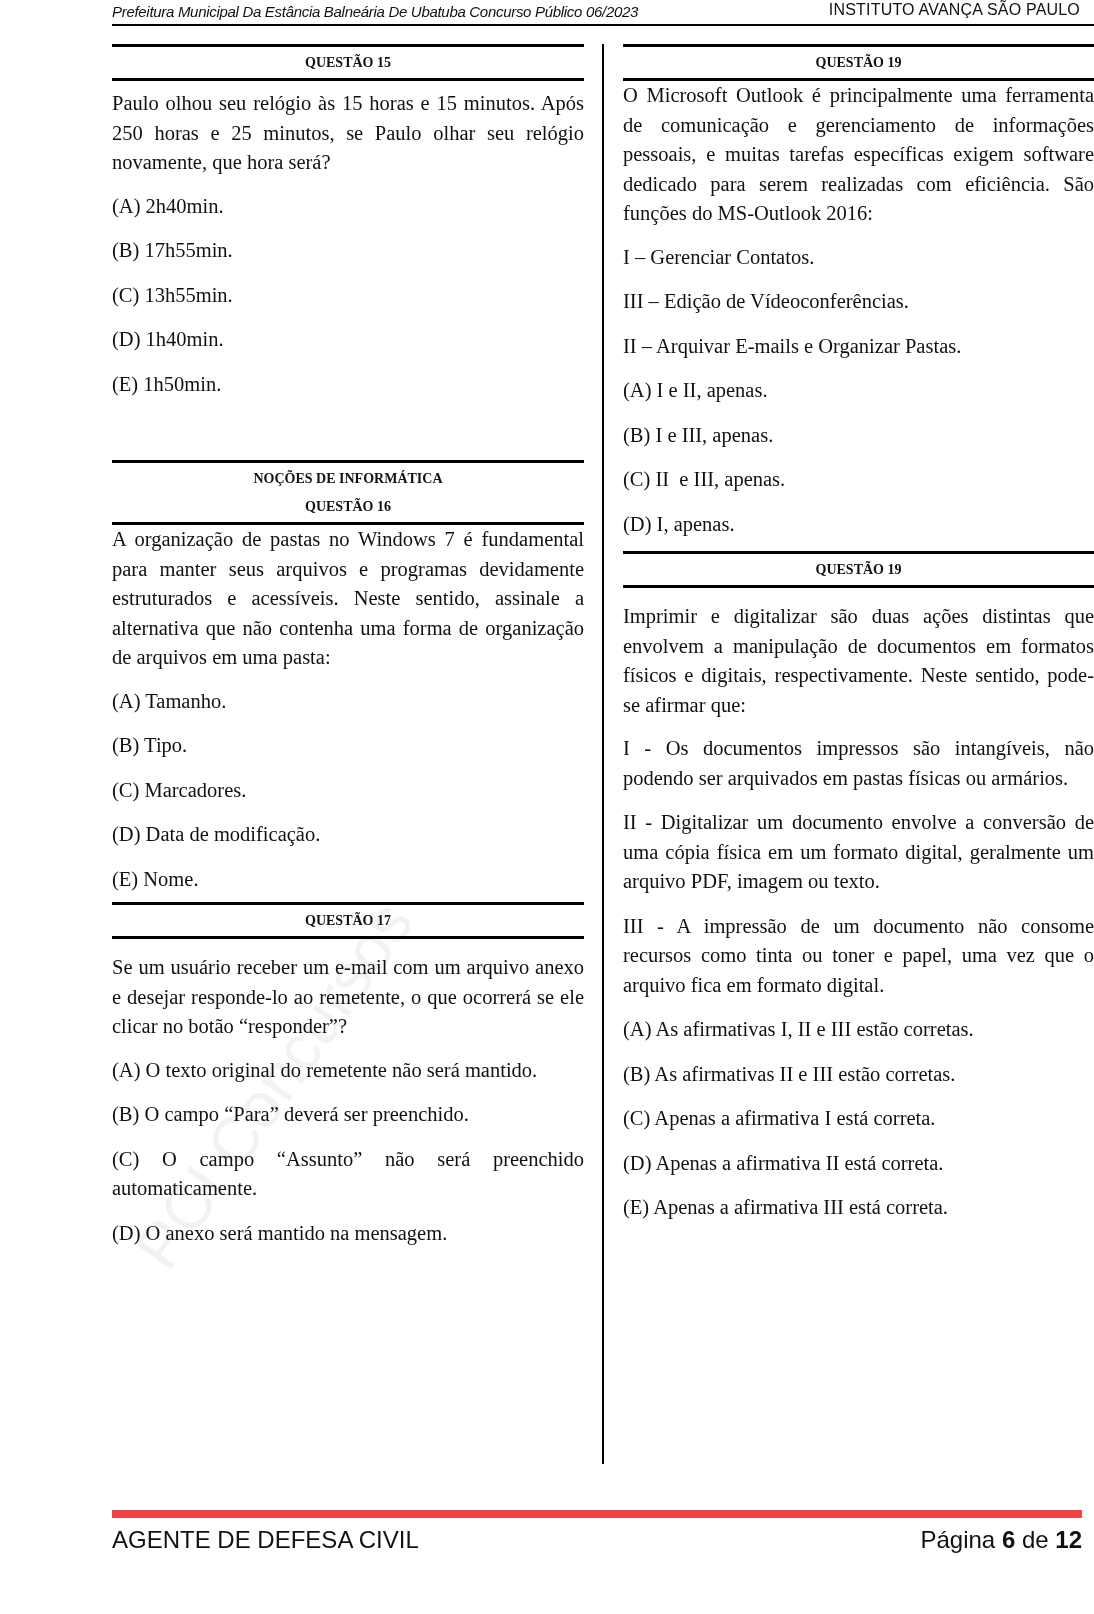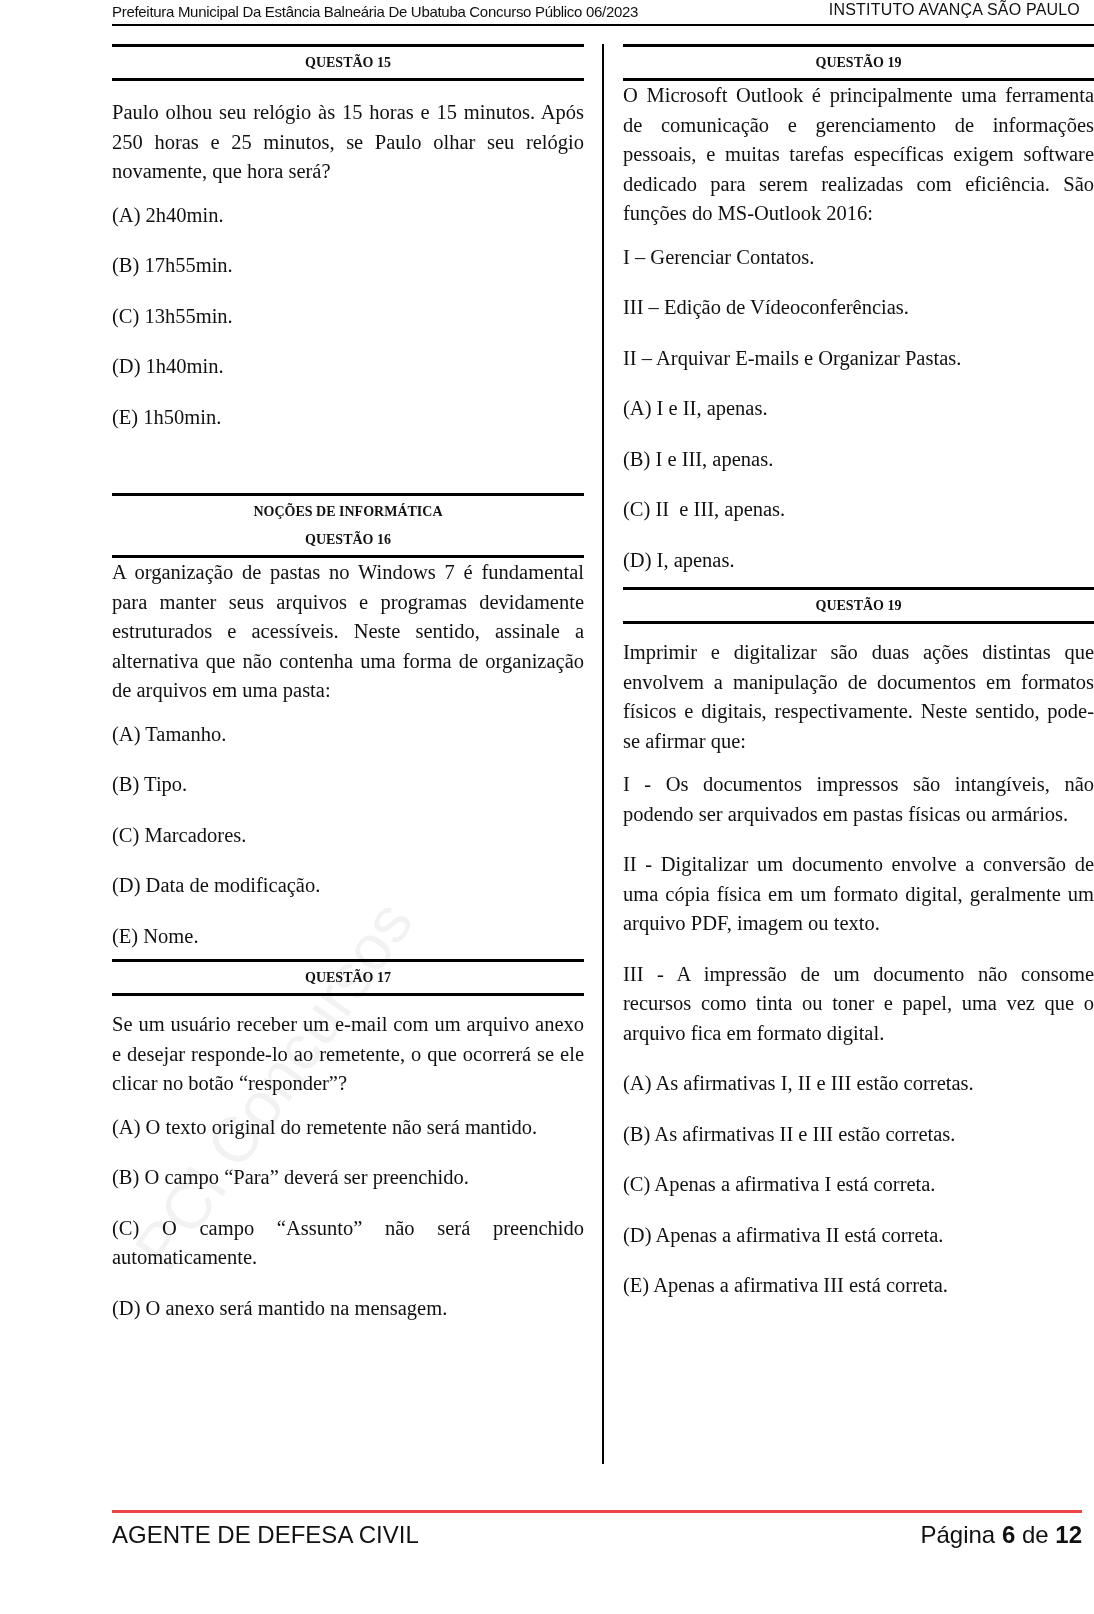--- a/index.html
+++ b/index.html
@@ -1,41 +1,41 @@
 <!DOCTYPE html>
 <html><head>
 <meta charset="utf-8">
 <style>
   html, body { margin: 0; padding: 0; background: #ffffff; }
   body { width: 1094px; height: 1614px; position: relative; overflow: hidden; color: #111; }
   .page { position: absolute; left: 0; top: 0; width: 1094px; height: 1614px; }
 
   .hdr { position: absolute; left: 112px; top: 0; width: 982px; height: 24px; border-bottom: 2px solid #000;
          font-family: "Liberation Sans Narrow", "Liberation Sans", sans-serif; }
-  .hdr-left { position: absolute; left: 0; top: 3px; font-size: 15px; letter-spacing: -0.3px; }
+  .hdr-left { position: absolute; left: 0; top: 3px; font-size: 15px; letter-spacing: -0.3px; font-style: italic; }
   .hdr-right { position: absolute; right: 14px; top: 1px; font-size: 16px; letter-spacing: 0.2px; }
 
   .col { position: absolute; font-family: "Liberation Serif", serif; font-size: 20.5px; line-height: 29.5px; }
   .col-left { left: 112px; top: 44px; width: 472px; }
   .col-right { left: 623px; top: 44px; width: 471px; }
   .divider { position: absolute; left: 602px; top: 44px; width: 2px; height: 1420px; background: #000; }
 
   .qhead { border-top: 3px solid #000; border-bottom: 3px solid #000; text-align: center;
            font-weight: bold; font-size: 14px; line-height: 28px; padding: 2px 0 1px 0; }
   .qhead .line { display: block; }
   p.body { margin: 0; text-align: justify; }
   .gap-s { height: 14px; }
   .opt { margin: 0; display: block; }
-  .opt + .opt { margin-top: 21px; }
+  .opt + .opt { margin-top: 15px; }
 
   .watermark { position: absolute; left: 120px; top: 1240px; font-family: "Liberation Sans", sans-serif;
                font-size: 64px; color: rgba(0,0,0,0.05); transform: rotate(-55deg); transform-origin: left top;
                white-space: nowrap; pointer-events: none; }
 
-  .ftr { position: absolute; left: 112px; top: 1510px; width: 970px; border-top: 3px solid #ef4444;
+  .ftr { position: absolute; left: 112px; top: 1510px; width: 970px; border-top: 8px solid #ef4444;
          font-family: "Liberation Sans Narrow", "Liberation Sans", sans-serif; font-size: 24px; }
   .ftr-left { position: absolute; left: 0; top: 8px; }
   .ftr-right { position: absolute; right: 0; top: 8px; }
   .ftr-right b { font-weight: bold; }
 </style>
 </head>
 <body>
 
 <div class="page">
 
@@ -44,21 +44,21 @@
     <span class="hdr-right">INSTITUTO AVANÇA SÃO PAULO</span>
   </div>
 
   <div class="watermark">PCI Concursos</div>
 
   <div class="col col-left">
 
     <div class="qhead">
       <span class="line">QUESTÃO 15</span>
     </div>
-    <p class="body" style="margin-top:17px">Paulo olhou seu relógio às 15 horas e 15 minutos. Após 250 horas e 25 minutos, se Paulo olhar seu relógio novamente, que hora será?</p>
+    <p class="body" style="margin-top:8px">Paulo olhou seu relógio às 15 horas e 15 minutos. Após 250 horas e 25 minutos, se Paulo olhar seu relógio novamente, que hora será?</p>
     <div class="gap-s"></div>
     <span class="opt">(A) 2h40min.</span>
     <span class="opt">(B) 17h55min.</span>
     <span class="opt">(C) 13h55min.</span>
     <span class="opt">(D) 1h40min.</span>
     <span class="opt">(E) 1h50min.</span>
 
     <div style="height:61px"></div>
 
     <div class="qhead">

